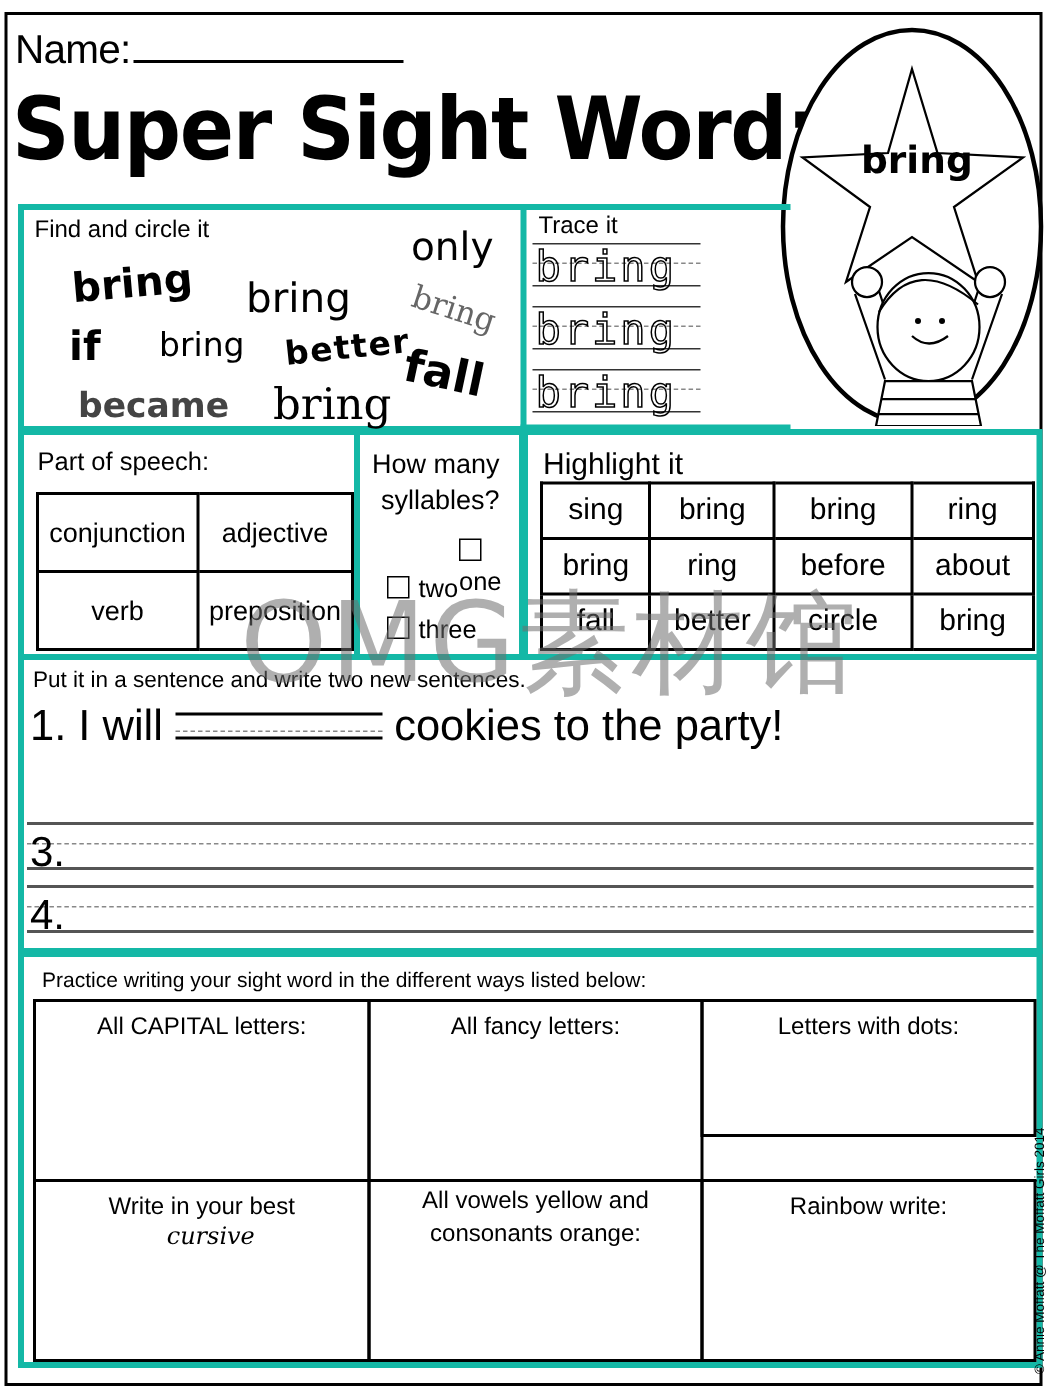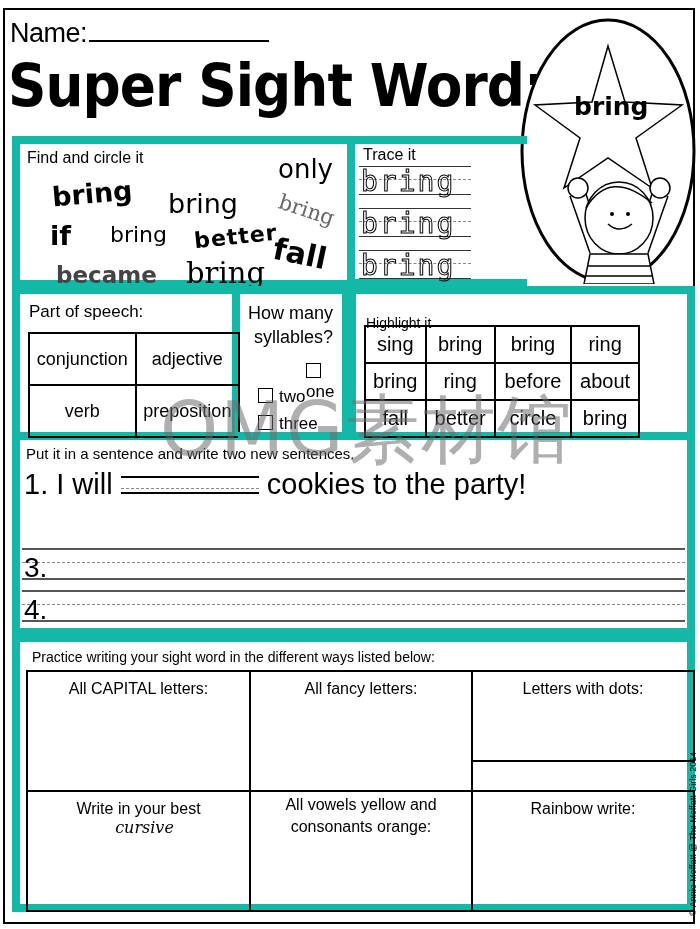--- a/index.html
+++ b/index.html
@@ -2,21 +2,21 @@
 <html><head>
 <meta charset="utf-8">
 <style>
   html,body{margin:0;padding:0;background:#fff;}
   body{width:700px;height:929px;position:relative;overflow:hidden;font-family:"DejaVu Sans",sans-serif;color:#000;}
   .page{position:absolute;left:3px;top:8px;width:692px;height:916px;border:2px solid #000;box-sizing:border-box;}
   .abs{position:absolute;}
   .name-line{left:10px;top:18px;font-size:27px;font-family:"Liberation Sans",sans-serif;letter-spacing:-0.5px;}
   .name-blank{display:inline-block;width:180px;border-bottom:2px solid #000;margin-left:2px;height:22px;vertical-align:baseline;}
   .title{left:8px;top:52px;font-size:58px;font-weight:bold;font-family:"DejaVu Sans",sans-serif;letter-spacing:-1px;transform:scaleX(0.92);transform-origin:left;}
-  .box{position:absolute;border:8px solid #14b8a6;box-sizing:border-box;}
+  .box{position:absolute;border:4px solid #14b8a6;box-sizing:border-box;}
   .lbl{position:absolute;font-size:16px;font-family:"Liberation Sans",sans-serif;}
   .w{position:absolute;font-family:"DejaVu Sans",sans-serif;}
   .trace-row{position:absolute;left:4px;width:112px;height:30px;}
   .trace-row .top{position:absolute;left:0;right:0;top:0;border-top:1.5px solid #333;}
   .trace-row .mid{position:absolute;left:0;right:0;top:13px;border-top:1px dashed #888;}
   .trace-row .base{position:absolute;left:0;right:0;top:28px;border-top:1.5px solid #333;}
   .trace-row .word{position:absolute;left:2px;top:2px;font-size:28px;color:transparent;-webkit-text-stroke:1px #000;font-family:"DejaVu Sans Mono",monospace;letter-spacing:2px;line-height:28px;}
   table.grid{border-collapse:collapse;position:absolute;}
   table.grid td{border:2px solid #000;text-align:center;font-family:"Liberation Sans",sans-serif;padding:0;}
   .chk{display:inline-block;width:13px;height:13px;border:1px solid #000;margin-right:6px;vertical-align:-1px;}
@@ -113,22 +113,22 @@
 
 <div class="box" style="left:238px;top:286px;width:112px;height:154px;border-left:none;">
   <div class="lbl" style="left:10px;top:9px;font-size:18px;">How many</div>
   <div class="lbl" style="left:16px;top:33px;font-size:18px;">syllables?</div>
   <div class="lbl" style="left:20px;top:68px;font-size:17px;margin-left:48px;"><span class="chk"></span><span>one</span></div>
   <div class="lbl" style="left:20px;top:93px;font-size:17px;"><span class="chk"></span><span>two</span></div>
   <div class="lbl" style="left:20px;top:120px;font-size:17px;"><span class="chk"></span><span>three</span></div>
 </div>
 
 <div class="box" style="left:348px;top:286px;width:347px;height:154px;">
-  <div class="lbl" style="left:10px;top:21px;font-size:14px;">Highlight it</div>
-  <table class="grid" style="left:8px;top:31px;width:276px;">
+  <div class="lbl" style="left:10px;top:9px;font-size:20px;">Highlight it</div>
+  <table class="grid" style="left:8px;top:31px;width:330px;">
     <tbody>
         <tr style="height:37px;">
       <td style="font-size:20px;">sing</td>
       <td style="font-size:20px;">bring</td>
       <td style="font-size:20px;">bring</td>
       <td style="font-size:20px;">ring</td>
     </tr>
     <tr style="height:37px;">
       <td style="font-size:20px;">bring</td>
       <td style="font-size:20px;">ring</td>

